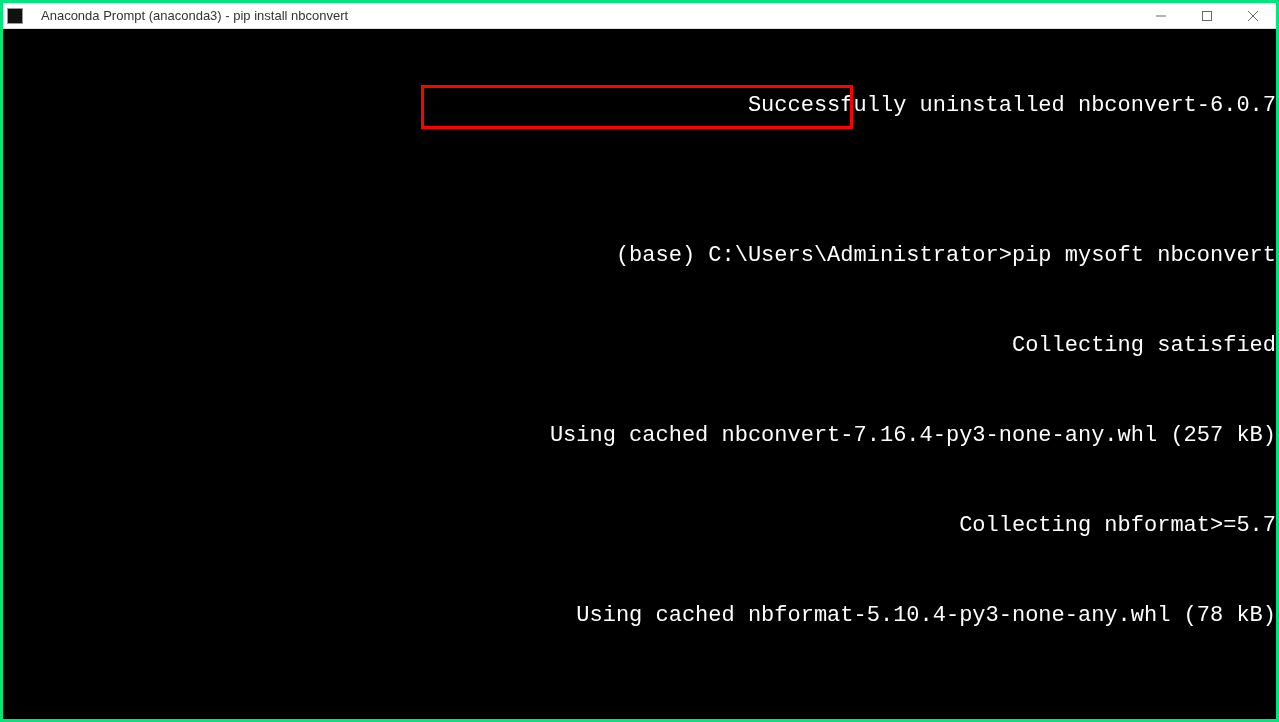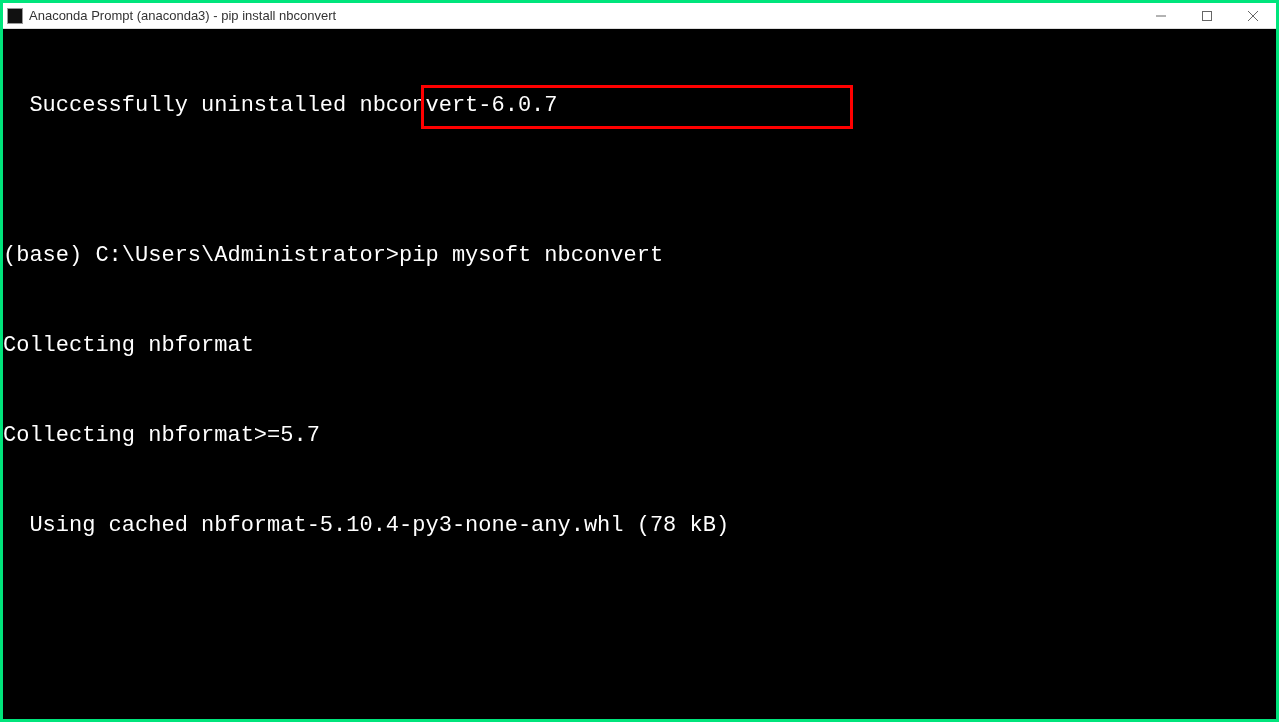--- a/index.html
+++ b/index.html
@@ -7,20 +7,21 @@
   .outer-border { width: 1279px; height: 722px; border: 3px solid #00e57c; position: relative; background: #fff; }
   .titlebar {
     height: 26px;
     background: #ffffff;
     display: flex;
     align-items: center;
     padding: 0 0 0 4px;
     font-size: 13px;
     color: #333;
     border-bottom: 1px solid #ddd;
+    gap: 12px;
   }
   .title-icon {
     width: 16px; height: 16px;
     background: #111;
     margin-right: 6px;
     border: 1px solid #999;
   }
   .title-text { flex: 1; color: #333; }
   .win-controls { display: flex; height: 100%; }
   .win-btn {
@@ -35,21 +36,21 @@
     font-family: "NSimSun","SimSun","Consolas","Courier New",monospace;
     font-size: 22px;
     line-height: 30px;
     white-space: pre-wrap;
     word-break: break-all;
     width: 100%;
     height: calc(722px - 26px - 6px);
     padding: 2px 0 0 0;
     position: relative;
   }
-  .term-line { padding: 0; }
+  .term-line { padding: 0; text-align: right; }
   .prompt-wrap { position: relative; }
   .highlight-box {
     position: absolute;
     border: 3px solid #ff0000;
     pointer-events: none;
   }
 </style>
 </head>
 <body>
 
@@ -75,21 +76,22 @@
             <line x1="11" y1="1" x2="1" y2="11" stroke="#666" stroke-width="1"></line>
           </svg>
       </div>
     </div>
   </div>
 
   <div class="terminal">
     <div class="term-line">  Successfully uninstalled nbconvert-6.0.7</div>
     <div class="term-line"></div>
     <div class="term-line prompt-wrap"><span>(base) C:\Users\Administrator&gt;</span><span>pip mysoft nbconvert</span></div>
-    <div class="term-line">Collecting nbformat</div>
+    <div class="term-line">Collecting satisfied</div>
+    <div class="term-line">  Using cached nbconvert-7.16.4-py3-none-any.whl (257 kB)</div>
     <div class="term-line">Collecting nbformat&gt;=5.7</div>
     <div class="term-line">  Using cached nbformat-5.10.4-py3-none-any.whl (78 kB)</div>
     
     
     
     
     
     
     
     

